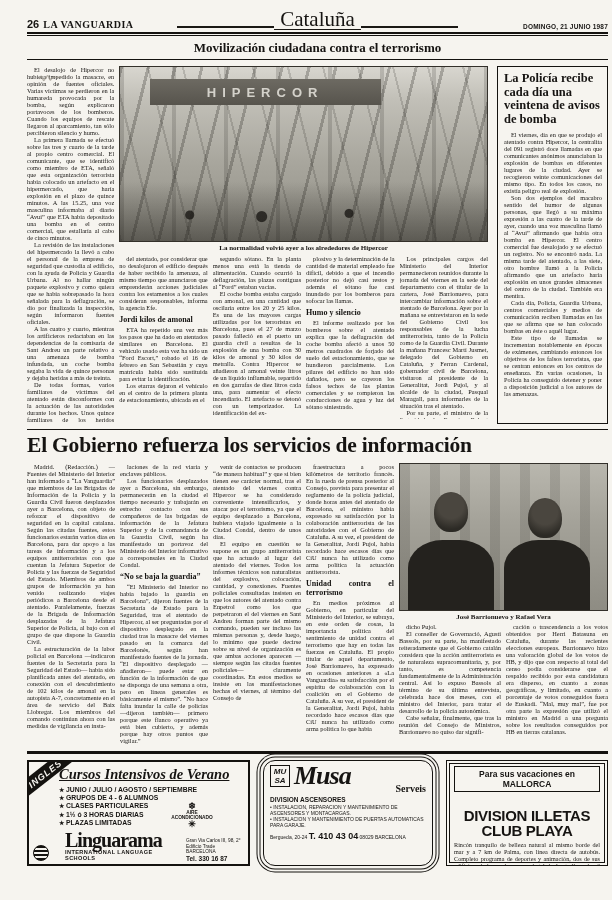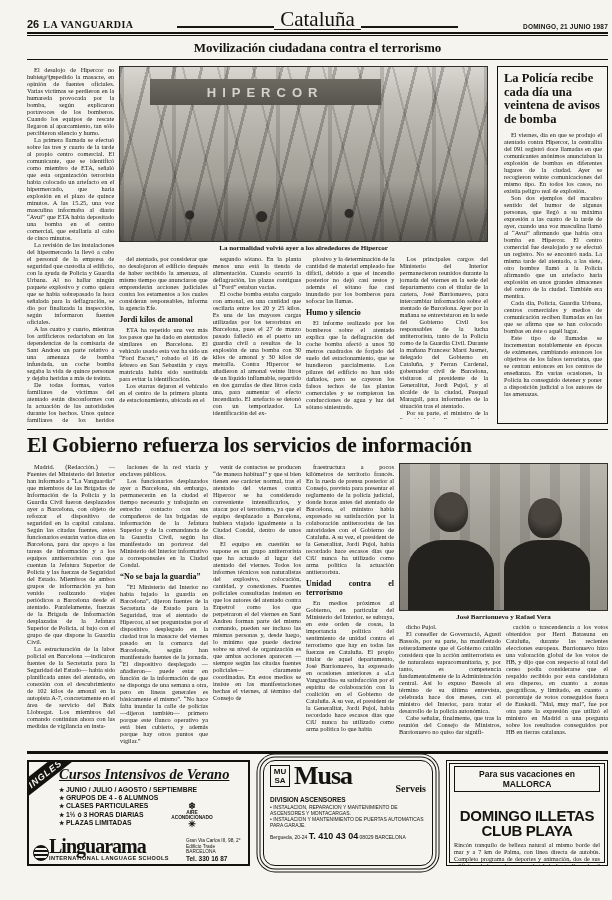--- a/index.html
+++ b/index.html
@@ -77,31 +77,31 @@
   .ad{background:#f6f4ef;position:relative;overflow:hidden;}
   
   .ad-ling{width:223px;border:2px solid #14120f;padding:3px 5px 3px 30px;}
   .ribbon{position:absolute;left:-16px;top:4px;width:64px;height:15px;background:#14120f;transform:rotate(-38deg);display:flex;align-items:center;justify-content:center;}
   .ribbon span{color:#f6f4ef;font-weight:bold;font-style:italic;font-size:9px;letter-spacing:1px;}
   .ling-title{font-family:"Liberation Serif",serif;font-weight:bold;font-style:italic;font-size:14.5px;text-decoration:underline;white-space:nowrap;margin:1px 0 3px 0;}
   .ling-bullets{list-style:none;margin:0;padding:0;font-size:6.8px;font-weight:bold;line-height:8.2px;}
   .ling-bullets li::before{content:"★ ";font-size:6px;}
   .ling-badge{position:absolute;right:34px;top:40px;width:44px;text-align:center;font-size:4.8px;font-weight:bold;line-height:5px;}
   .ling-badge .flake{font-size:9px;line-height:8px;}
-  .ling-bottom{position:absolute;left:4px;bottom:3px;right:4px;display:flex;align-items:flex-end;gap:0;}
+  .ling-bottom{position:absolute;left:4px;bottom:3px;right:4px;display:flex;align-items:flex-end;gap:16px;}
   .globe{width:16px;height:16px;border-radius:50%;background:
       repeating-linear-gradient(0deg,#14120f 0 2px,#f6f4ef 2px 4px);border:1.5px solid #14120f;flex:0 0 auto;}
   .ling-brandwrap{flex:1;}
   .ling-brand{font-family:"Liberation Serif",serif;font-weight:bold;font-size:20px;letter-spacing:-1px;line-height:18px;}
   .ling-sub{font-size:5.6px;font-weight:bold;letter-spacing:.4px;}
   .ling-addr{width:58px;font-size:4.8px;line-height:5.4px;}
   .ling-addr .tel{font-weight:bold;font-size:6.5px;margin-top:1px;}
   
   .ad-musa{width:170px;border:1.5px solid #14120f;border-radius:12px;box-shadow:0 0 0 2.5px #f6f4ef,0 0 0 3.5px #14120f,0 0 0 5.5px #f6f4ef,0 0 0 6.5px #14120f;margin:0 7px;padding:4px 6px;}
-  .musa-top{display:flex;align-items:center;gap:4px;}
+  .musa-top{display:flex;align-items:center;gap:4px;font-style:italic;}
   .musa-logo{width:20px;border:1.5px solid #14120f;text-align:center;font-weight:bold;font-size:8px;line-height:9px;padding:1px 0;}
   .musa-brand{font-family:"Liberation Serif",serif;font-weight:bold;font-size:26px;letter-spacing:-1px;line-height:22px;}
   .musa-serveis{font-family:"Liberation Serif",serif;font-weight:bold;font-size:10px;text-align:right;margin-top:-4px;}
   .musa-div{font-size:6.5px;font-weight:bold;margin-top:2px;}
   .musa-bullets{list-style:none;margin:1px 0 0 0;padding:0;font-size:5px;line-height:6px;}
   .musa-bullets li::before{content:"• ";}
   .musa-foot{margin-top:3px;font-size:5px;}
   .musa-foot b{font-size:9px;text-align:right;}
   
   .ad-mall{flex:1;border:1.5px solid #14120f;box-shadow:inset 0 0 0 2px #f6f4ef, inset 0 0 0 3px #14120f;padding:5px 7px;}
@@ -289,21 +289,21 @@
         <div class="musa-foot">
           <span>Bergueda, 20-24</span>
           <b>T. 410 43 04</b>
           <span>08029 BARCELONA</span>
         </div>
       </div>
 
       <div class="ad ad-mall">
         <div class="mall-head">Para sus vacaciones en MALLORCA</div>
         <div class="mall-title">
-          <div>DOMINGO ILLETAS</div>
+          <div>DIVISION ILLETAS</div>
           <div>CLUB PLAYA</div>
         </div>
         <div class="mall-body">Rincón tranquilo de belleza natural al mismo borde del mar y a 7 km de Palma, con línea directa de autobús. Completo programa de deportes y animación, dos de sus edificios, de los cuales uno es hotel de 4 estrellas y los 3 restantes de apartamentos.</div>
         <div class="mall-phone">Información: Teléfono 971/40-24-11</div>
       </div>
     </div>
 
   </div>
 </div>
 

